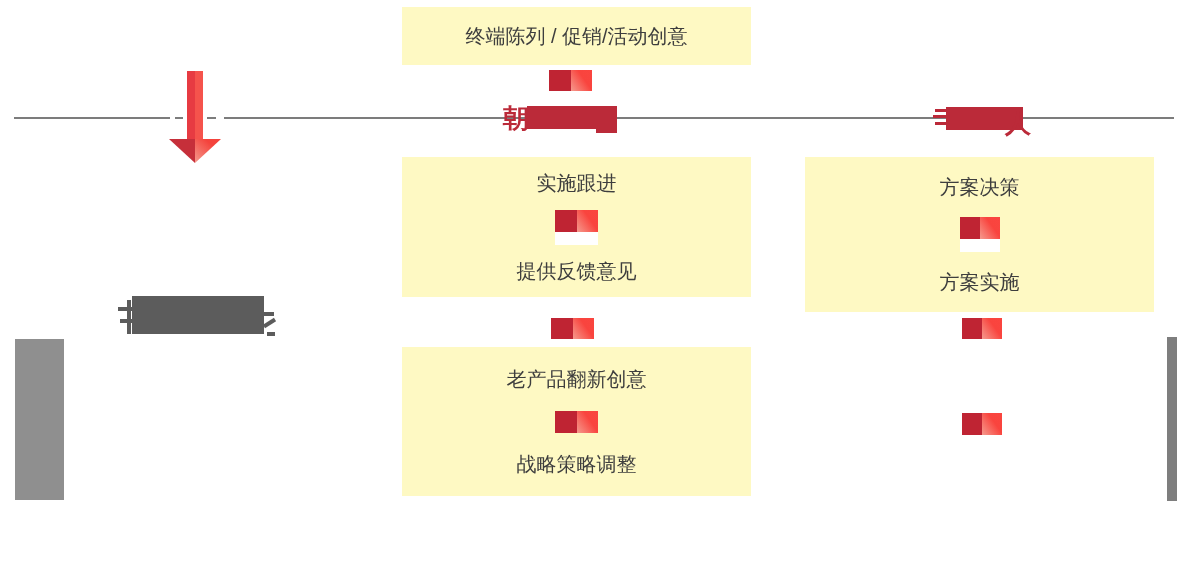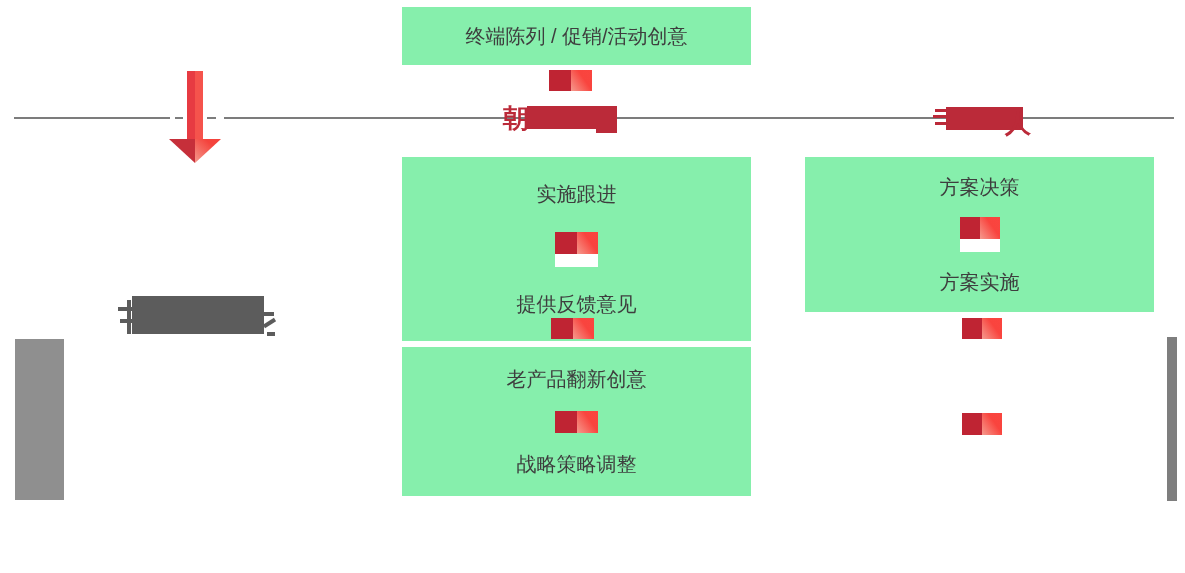--- a/index.html
+++ b/index.html
@@ -4,21 +4,21 @@
 <style>
   html,body{margin:0;padding:0;background:#ffffff;}
   .stage{
     position:relative;width:1185px;height:573px;background:#ffffff;
     font-family:"Liberation Sans","DejaVu Sans",sans-serif;overflow:hidden;
   }
   
   .hline{position:absolute;top:117px;height:2px;background:#7c7c7c;}
   
   .gbox{
-    position:absolute;background:#86efac;color:#3e3e3e;font-size:20px;
+    position:absolute;background:#fef9c3;color:#3e3e3e;font-size:20px;
     display:flex;flex-direction:column;align-items:center;justify-content:center;
   }
   .gbox.multi{justify-content:space-evenly;}
   .gbox .lbl{line-height:24px;}
   
   .marker{width:43px;height:22px;display:flex;}
   .marker .mleft{width:50%;height:100%;background:#bf2433;}
   .marker .mright{width:50%;height:100%;
     background:linear-gradient(55deg,#f59a8e 0%,#f9443e 60%,#fa453f 100%);}
   .marker.short{height:21px;}
@@ -90,21 +90,21 @@
     <span class="gt" style="left:14px;top:2px;width:132px;height:38px;"></span>
     <span class="gt" style="left:146px;top:18px;width:10px;height:4px;"></span>
     <span class="gt" style="left:145px;top:27px;width:13px;height:4px;transform:rotate(-32deg);"></span>
     <span class="gt" style="left:149px;top:38px;width:8px;height:4px;"></span>
   </div>
 
   <div class="vbar" style="left:15px;top:339px;width:49px;height:161px;background:#8f8f8f;"></div>
 
   <div class="vbar" style="left:1167px;top:337px;width:10px;height:164px;background:#7e7e7e;"></div>
 
-  <div class="gbox multi" style="left:402px;top:157px;width:349px;height:184px;">
+  <div class="gbox multi" style="left:402px;top:157px;width:349px;height:140px;">
     <span class="lbl">实施跟进</span>
     <span class="flagwrap">
       <span class="marker">
         <span class="mleft"></span>
         <span class="mright"></span>
       </span>
       <span class="fwhite"></span>
     </span>
     <span class="lbl">提供反馈意见</span>
   </div>

